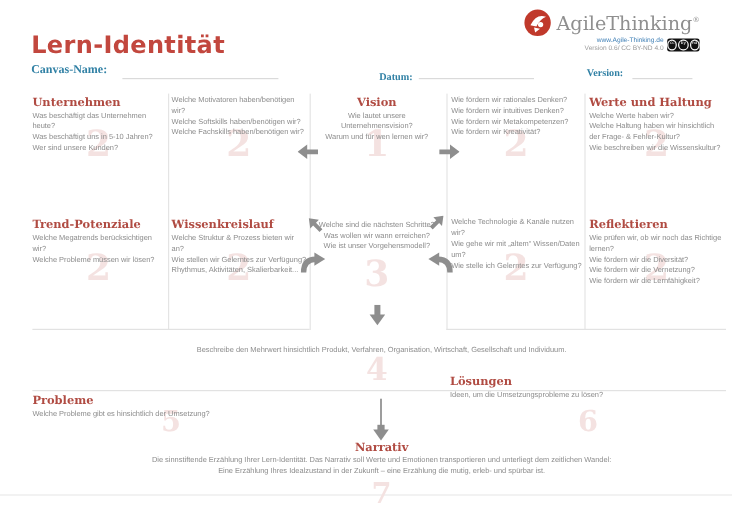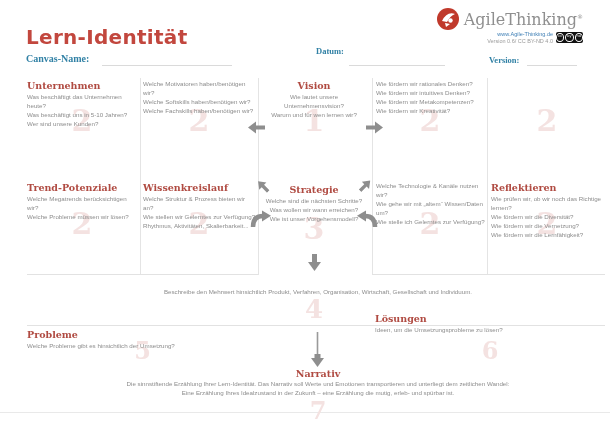--- a/index.html
+++ b/index.html
@@ -79,21 +79,21 @@
     </div>
     <div class="cc-badge">
       <div class="cc-circle">cc</div>
       <div class="cc-circle">by</div>
       <div class="cc-circle">nd</div>
     </div>
   </div>
 
   <div class="meta-label big" style="left:26px;top:53px;">Canvas-Name:</div>
   <div class="fill-line" style="left:102px;top:65px;width:130px;"></div>
-  <div class="meta-label small" style="left:316px;top:46px;">Datum:</div>
+  <div class="meta-label small" style="left:316px;top:59px;">Datum:</div>
   <div class="fill-line" style="left:349px;top:65px;width:96px;"></div>
   <div class="meta-label small" style="left:489px;top:55px;">Version:</div>
   <div class="fill-line" style="left:527px;top:65px;width:50px;"></div>
 
   <div class="vline" style="left:140px;"></div>
   <div class="vline" style="left:258px;"></div>
   <div class="vline" style="left:372px;"></div>
   <div class="vline" style="left:487px;"></div>
 
   <div class="section" style="left:27px;top:80px;width:110px;">
@@ -119,39 +119,44 @@
   <div class="wm s30" style="left:261px;top:103px;width:106px;">1</div>
 
   <div class="section" style="left:376px;top:80px;width:108px;">
     <div class="sec-q">Wie fördern wir rationales Denken?</div>
     <div class="sec-q">Wie fördern wir intuitives Denken?</div>
     <div class="sec-q">Wie fördern wir Metakompetenzen?</div>
     <div class="sec-q">Wie fördern wir Kreativität?</div>
   </div>
   <div class="wm s30" style="left:376px;top:103px;width:108px;">2</div>
 
+  <div class="section" style="left:491px;top:80px;width:114px;">
+    <div class="sec-title">Werte und Haltung</div>
+    <div class="sec-q">Welche Werte haben wir?</div>
+    <div class="sec-q">Welche Haltung haben wir hinsichtlich der Frage- &amp; Fehler-Kultur?</div>
+    <div class="sec-q">Wie beschreiben wir die Wissenskultur?</div>
+  </div>
   <div class="wm s30" style="left:491px;top:103px;width:112px;">2</div>
 
   <div class="section" style="left:27px;top:182px;width:110px;">
     <div class="sec-title">Trend-Potenziale</div>
     <div class="sec-q">Welche Megatrends berücksichtigen wir?</div>
     <div class="sec-q">Welche Probleme müssen wir lösen?</div>
   </div>
   <div class="wm s30" style="left:27px;top:206px;width:110px;">2</div>
 
   <div class="section" style="left:143px;top:182px;width:114px;">
     <div class="sec-title">Wissenkreislauf</div>
     <div class="sec-q">Welche Struktur &amp; Prozess bieten wir an?</div>
     <div class="sec-q">Wie stellen wir Gelerntes zur Verfügung?</div>
     <div class="sec-q">Rhythmus, Aktivitäten, Skalierbarkeit...</div>
   </div>
   <div class="wm s30" style="left:143px;top:206px;width:112px;">2</div>
 
   <div class="section center" style="left:261px;top:184px;width:106px;">
-    <div class="sec-title">Strategie</div>
     <div class="sec-q">Welche sind die nächsten Schritte?</div>
     <div class="sec-q">Was wollen wir wann erreichen?</div>
     <div class="sec-q">Wie ist unser Vorgehensmodell?</div>
   </div>
   <div class="wm s30" style="left:261px;top:211px;width:106px;">3</div>
 
   <div class="section" style="left:376px;top:182px;width:110px;">
     <div class="sec-q">Welche Technologie &amp; Kanäle nutzen wir?</div>
     <div class="sec-q">Wie gehe wir mit „altem“ Wissen/Daten um?</div>
     <div class="sec-q">Wie stelle ich Gelerntes zur Verfügung?</div>

